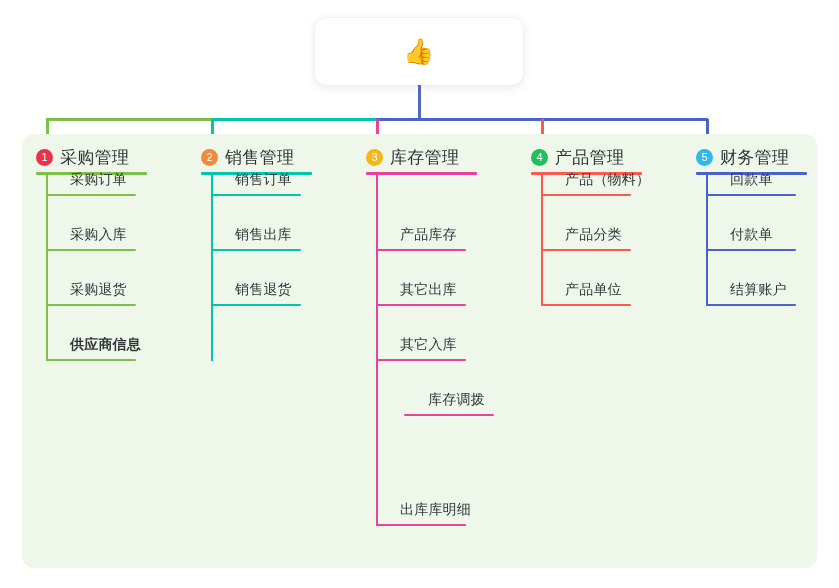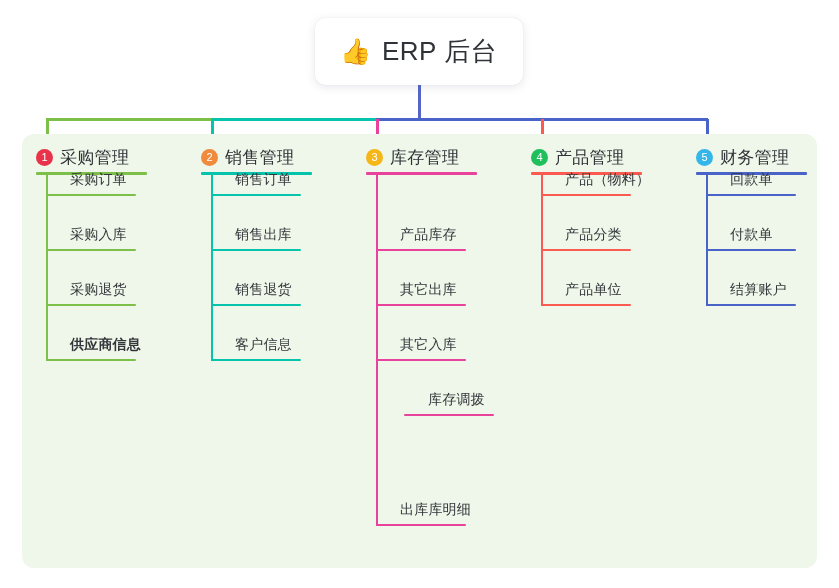--- a/index.html
+++ b/index.html
@@ -90,21 +90,20 @@
       <line x1="212" y1="119" x2="212" y2="150" stroke="#06c4ac" stroke-width="3" shape-rendering="crispEdges"></line>
       <line x1="377" y1="119" x2="377" y2="150" stroke="#e9429c" stroke-width="3" shape-rendering="crispEdges"></line>
       <line x1="542" y1="119" x2="542" y2="150" stroke="#fa5a50" stroke-width="3" shape-rendering="crispEdges"></line>
       <line x1="707" y1="119" x2="707" y2="150" stroke="#4a63c8" stroke-width="3" shape-rendering="crispEdges"></line>
     </svg>
 
   <div class="canvas-panel"></div>
 
   <div class="title-card">
     <span class="title-emoji">👍</span>
-    <span class="title-text">ERP 后台</span>
   </div>
 
   <div id="columns">
       <div class="column" style="left: 36px; top: 134px; width: 151px; height: 434px;">
         <div class="col-head">
           <span class="badge" style="background: rgb(232, 51, 74);">1</span>
           <span class="col-title">采购管理</span>
         </div>
         <div class="col-rule" style="width: 111px; background: rgb(124, 192, 74);"></div>
         <div class="col-spine" style="height: 186px; background: rgb(124, 192, 74);"></div>
@@ -137,24 +136,20 @@
           <div class="leaf-rule" style="width: 90px; background: rgb(6, 196, 172);"></div>
         </div>
         <div class="leaf" style="top: 83px; height: 34px; width: 120px;">
           <span class="leaf-label">销售出库</span>
           <div class="leaf-rule" style="width: 90px; background: rgb(6, 196, 172);"></div>
         </div>
         <div class="leaf" style="top: 138px; height: 34px; width: 120px;">
           <span class="leaf-label">销售退货</span>
           <div class="leaf-rule" style="width: 90px; background: rgb(6, 196, 172);"></div>
         </div>
-        <div class="leaf" style="top: 193px; height: 34px; width: 120px;">
-          <span class="leaf-label">客户信息</span>
-          <div class="leaf-rule" style="width: 90px; background: rgb(6, 196, 172);"></div>
-        </div>
       </div>
       <div class="column" style="left: 366px; top: 134px; width: 151px; height: 434px;">
         <div class="col-head">
           <span class="badge" style="background: rgb(245, 183, 24);">3</span>
           <span class="col-title">库存管理</span>
         </div>
         <div class="col-rule" style="width: 111px; background: rgb(233, 66, 156);"></div>
         <div class="col-spine" style="height: 351px; background: rgb(233, 66, 156);"></div>
         <div class="leaf" style="top: 138px; height: 34px; width: 120px;">
           <span class="leaf-label">其它出库</span>

